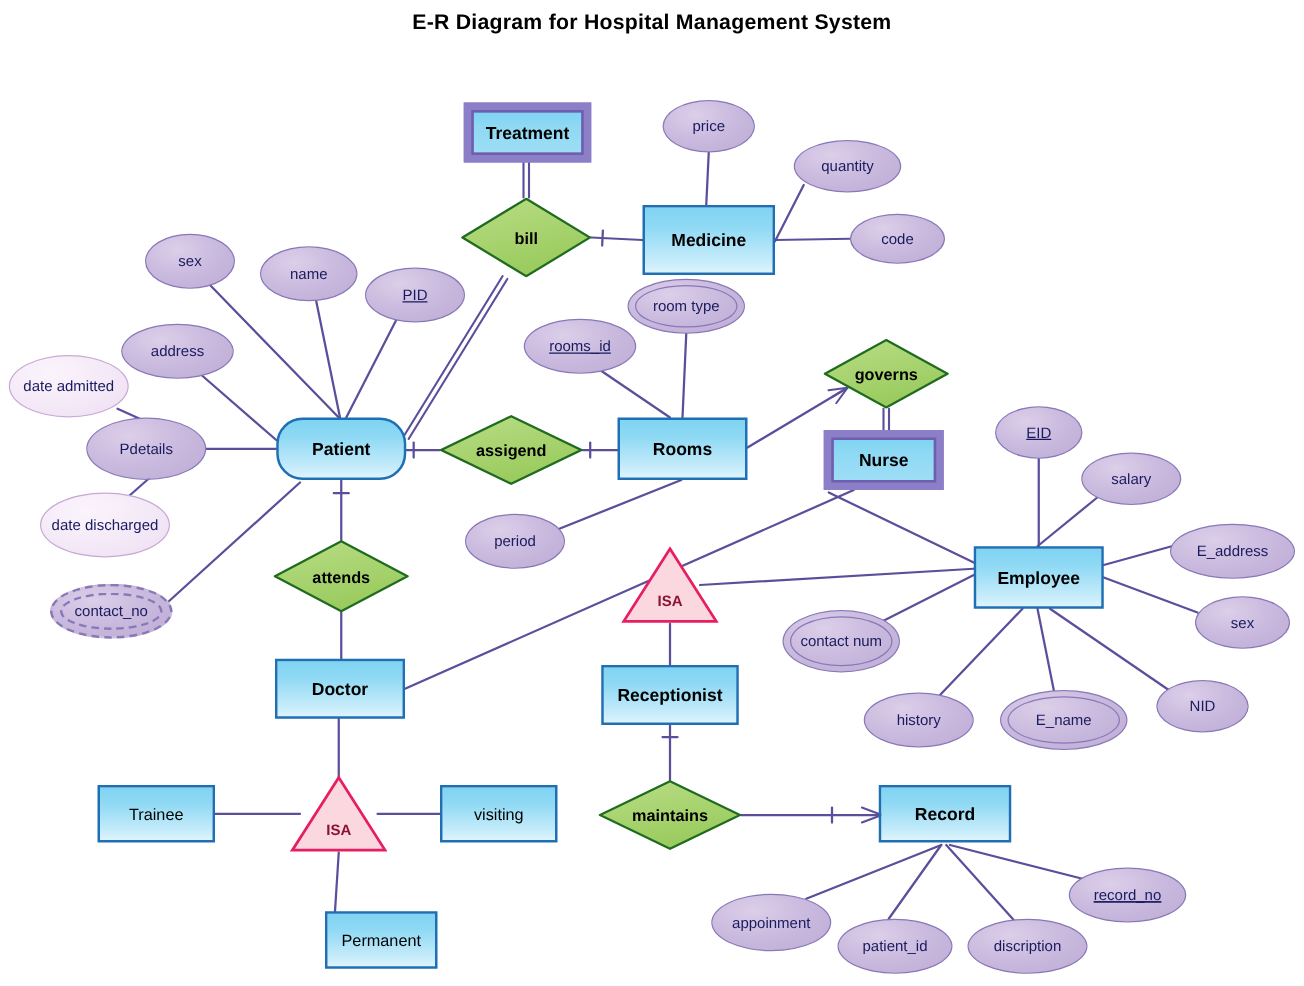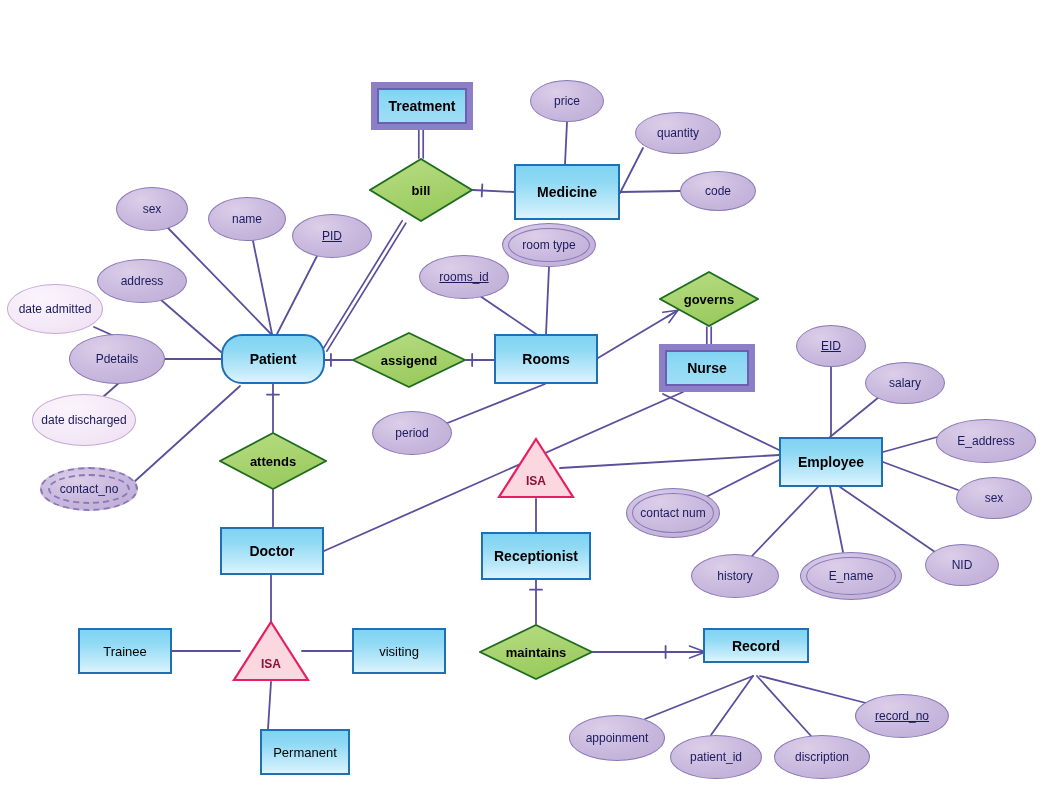--- a/index.html
+++ b/index.html
@@ -153,20 +153,21 @@
     border: 2px dashed #8878B8;
     pointer-events: none;
   }
   .attr > span { position: relative; z-index: 2; padding: 0 2px; }
 </style>
 </head>
 <body>
 
 <div id="canvas">
 
+  <div class="title">E-R Diagram for Hospital Management System</div>
 
   <svg id="wires" viewBox="0 0 1043 789" width="1043" height="789">
       <g>
         <line x1="418.8" y1="130" x2="418.8" y2="158" stroke="#5B4E9B" stroke-width="1.7" stroke-linecap="round"></line>
         <line x1="423.2" y1="130" x2="423.2" y2="158" stroke="#5B4E9B" stroke-width="1.7" stroke-linecap="round"></line>
       </g>
       <g>
         <line x1="473" y1="190" x2="514" y2="192" stroke="#5B4E9B" stroke-width="1.8" stroke-linecap="round"></line>
         <line x1="481.72766467771953" y1="196.43287410674938" x2="482.31233532228043" y2="184.44712589325061" stroke="#5B4E9B" stroke-width="1.8" stroke-linecap="round"></line>
       </g>
@@ -345,21 +346,21 @@
       </div>
       <div class="node entity plain" style="left: 78px; top: 628px; width: 94px; height: 46px;">
         <span>Trainee</span>
       </div>
       <div class="node entity plain" style="left: 352px; top: 628px; width: 94px; height: 46px;">
         <span>visiting</span>
       </div>
       <div class="node entity plain" style="left: 222px; top: 729px; width: 90px; height: 46px; margin-left: 38px;">
         <span>Permanent</span>
       </div>
-      <div class="node entity" style="left: 703px; top: 628px; width: 106px; height: 35px;">
+      <div class="node entity" style="left: 703px; top: 628px; width: 106px; height: 46px;">
         <span>Record</span>
       </div>
       <div class="diamond-wrap" style="left: 369px; top: 158px; width: 104px; height: 64px;">
         <svg width="104" height="64" viewBox="0 0 104 64">
           <defs>
             <linearGradient id="grad-rel-bill" x1="0" y1="0" x2="0.4" y2="1">
               <stop offset="0%" stop-color="#B9DD85"></stop>
               <stop offset="100%" stop-color="#9ACB5E"></stop>
             </linearGradient>
           </defs>

